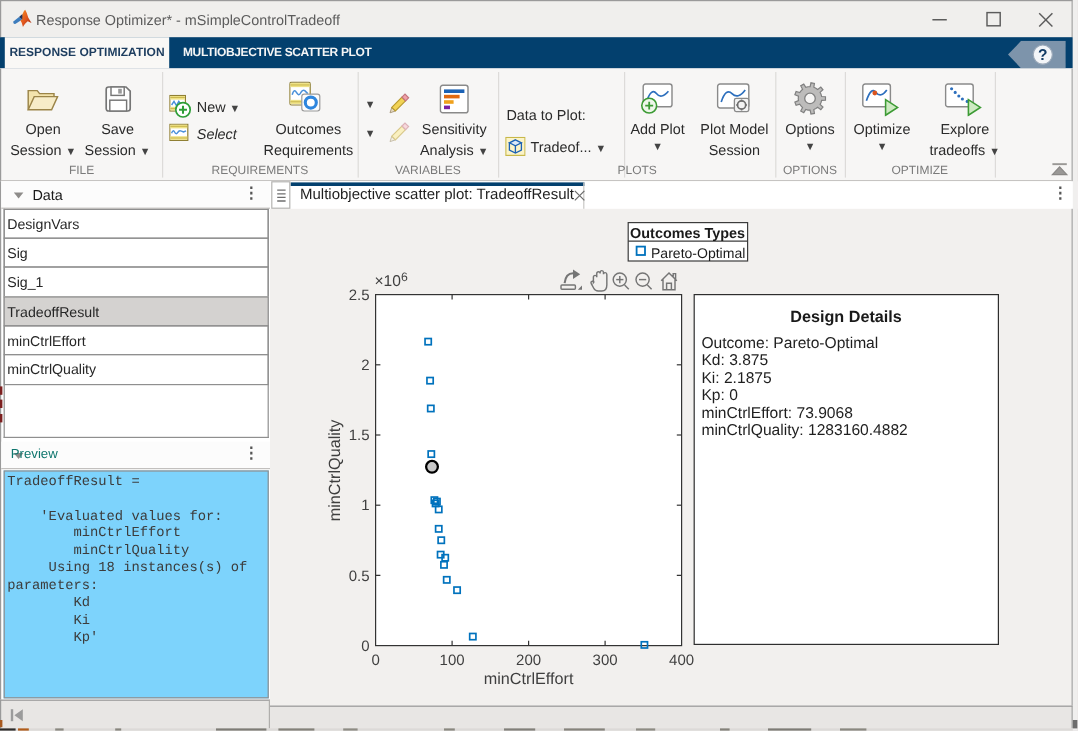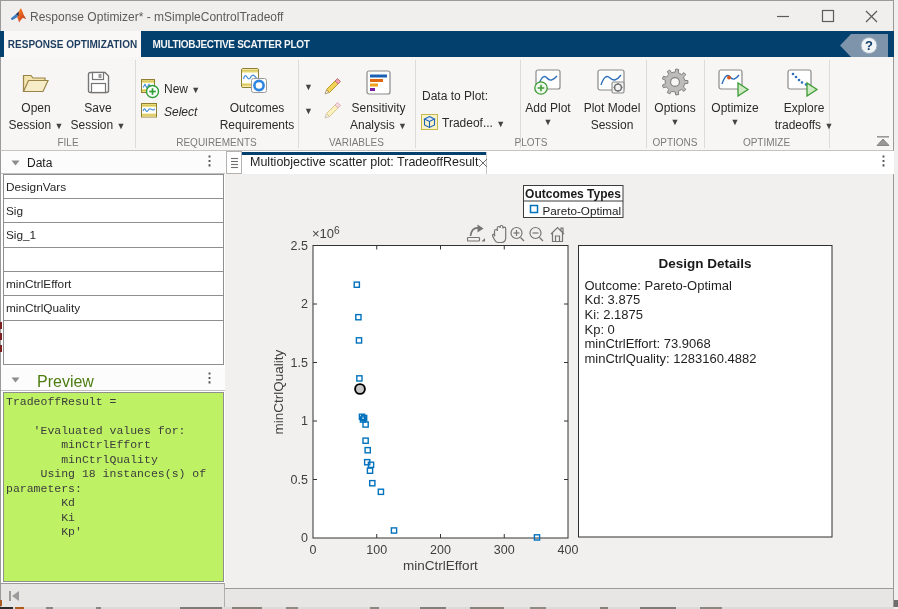--- a/index.html
+++ b/index.html
@@ -215,32 +215,33 @@
         <polygon points="0.5,0.5 8.5,0.5 4.5,5.5" fill="#8e8c8a"></polygon>
       </svg>
     <div class="abs" style="left:26px;top:5px;font-size:12px;color:#1a1a1a;text-align:center;">Data</div>
     <div class="abs" style="left:202px;top:2px;font-size:13px;font-weight:bold;color:#555;letter-spacing:0;">⋮</div>
   </div>
 
   <div class="abs" style="left:2px;top:23px;width:221px;height:191px;border-left:1px solid #8f8f8f;border-right:1px solid #8f8f8f;border-bottom:1px solid #8f8f8f;"></div>
   <div class="abs" style="left:2px;top:23px;width:221px;height:25px;border:1px solid #8f8f8f;font-size:11.8px;color:#262626;line-height:24px;padding-left:2px;">DesignVars</div>
   <div class="abs" style="left:2px;top:47px;width:221px;height:25px;border:1px solid #8f8f8f;font-size:11.8px;color:#262626;line-height:24px;padding-left:2px;">Sig</div>
   <div class="abs" style="left:2px;top:71px;width:221px;height:26px;border:1px solid #8f8f8f;font-size:11.8px;color:#262626;line-height:25px;padding-left:2px;">Sig_1</div>
+  <div class="abs" style="left:2px;top:96px;width:221px;height:25px;border:1px solid #8f8f8f;background:#d4d2d0;font-size:11.8px;color:#262626;line-height:24px;padding-left:2px;">TradeoffResult</div>
   <div class="abs" style="left:2px;top:120px;width:221px;height:25px;border:1px solid #8f8f8f;font-size:11.8px;color:#262626;line-height:24px;padding-left:2px;">minCtrlEffort</div>
   <div class="abs" style="left:2px;top:144px;width:221px;height:26px;border:1px solid #8f8f8f;font-size:11.8px;color:#262626;line-height:25px;padding-left:2px;">minCtrlQuality</div>
 
   <div class="abs" style="left:0;top:217px;width:225px;height:23px;background:#fcfcfc;border-bottom:1px solid #c2c0be;">
     <svg class="abs" style="left:10px;top:9px;" width="9" height="6" viewBox="0 0 9 6">
         <polygon points="0.5,0.5 8.5,0.5 4.5,5.5" fill="#8e8c8a"></polygon>
       </svg>
-    <div class="abs" style="left:36px;top:5px;font-size:16px;color:#4d7c0f;">Preview</div>
+    <div class="abs" style="left:8px;top:5px;font-size:11px;color:#0f766e;">Preview</div>
     <div class="abs" style="left:202px;top:2px;font-size:13px;font-weight:bold;color:#555;">⋮</div>
   </div>
 
-  <div class="abs" style="left:2px;top:241px;width:221px;height:190px;border:1px solid #8f8f8f;background:#bef264;overflow:hidden;">
+  <div class="abs" style="left:2px;top:241px;width:221px;height:190px;border:1px solid #8f8f8f;background:#7dd3fc;overflow:hidden;">
     <pre style="margin:2px 0 0 2px;font-family:'Liberation Mono',monospace;font-size:11.5px;line-height:14.45px;color:#3c3c3c;">TradeoffResult =
 
     'Evaluated values for:
         minCtrlEffort
         minCtrlQuality
      Using 18 instances(s) of
 parameters:
         Kd
         Ki
         Kp'</pre>

